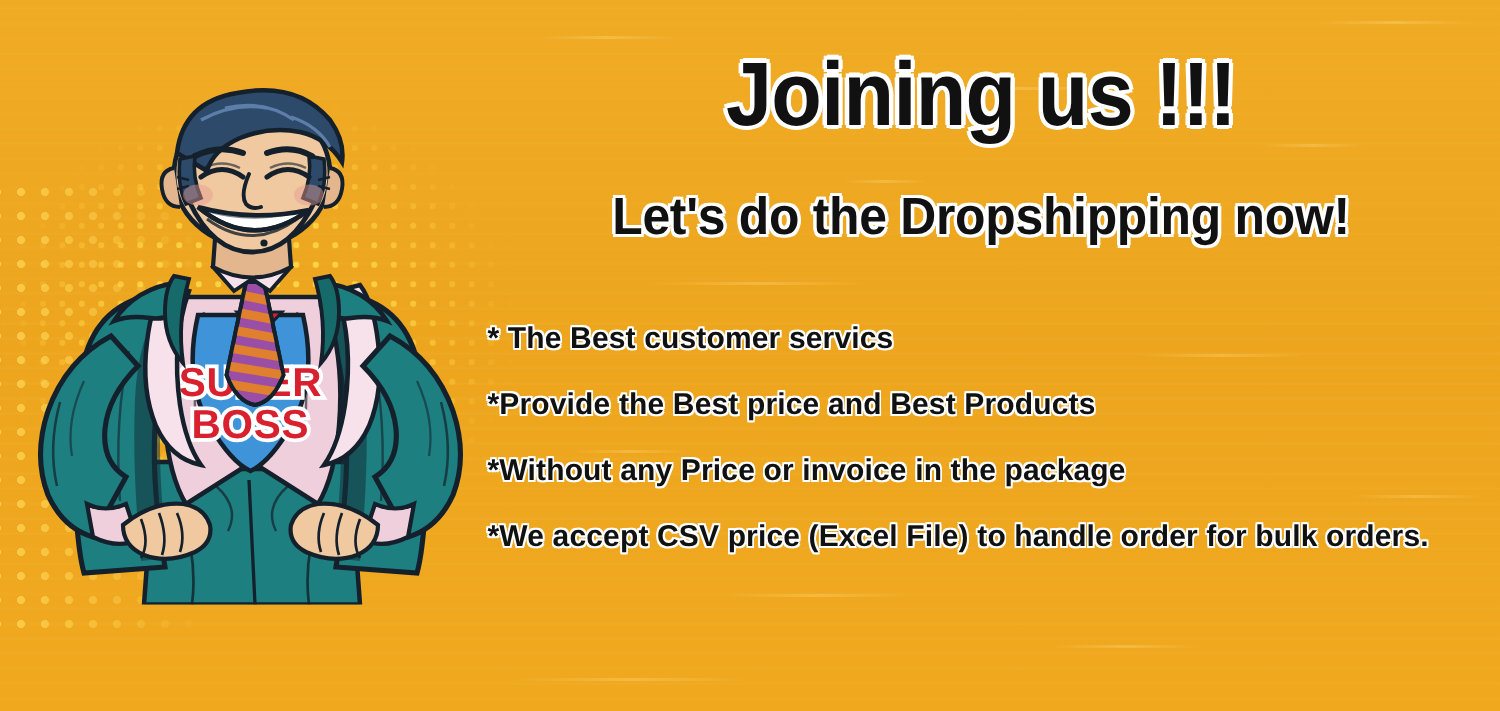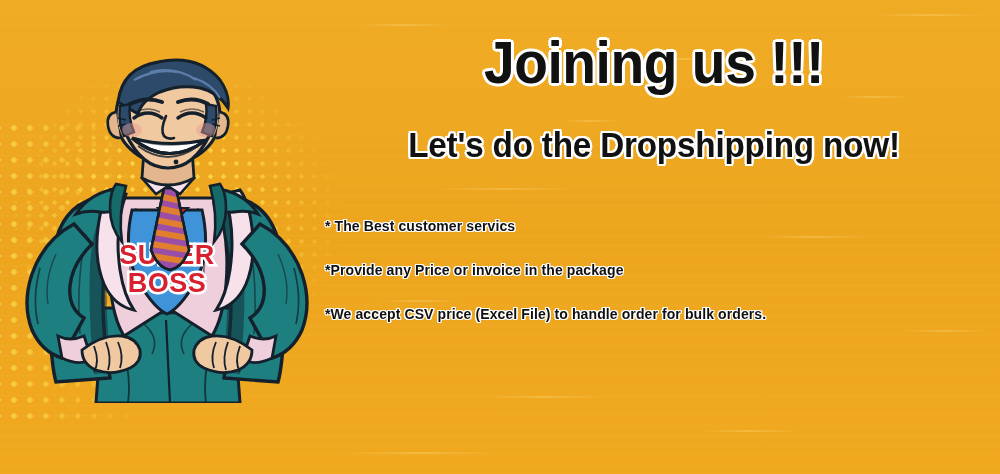--- a/index.html
+++ b/index.html
@@ -60,21 +60,21 @@
     color:#111111;letter-spacing:-0.2px;
     transform:scaleX(.95);transform-origin:50% 50%;
     white-space:nowrap;
     text-shadow:
       -1.8px 0 0 #fff, 1.8px 0 0 #fff, 0 -1.8px 0 #fff, 0 1.8px 0 #fff,
       -1.8px -1.8px 0 #fff, 1.8px -1.8px 0 #fff, -1.8px 1.8px 0 #fff, 1.8px 1.8px 0 #fff,
       -2.4px 0 0 #fff, 2.4px 0 0 #fff;
   }
   .bullets{position:absolute;top:214px;left:7px;width:672px;}
   .bullet{
-    font-size:14px;line-height:25px;font-weight:bold;color:#111111;
+    font-size:20px;line-height:25px;font-weight:bold;color:#111111;
     margin-bottom:19px;white-space:nowrap;letter-spacing:0.1px;
     text-shadow:
       -1.1px 0 0 #fff, 1.1px 0 0 #fff, 0 -1.1px 0 #fff, 0 1.1px 0 #fff,
       -1.1px -1.1px 0 #fff, 1.1px -1.1px 0 #fff, -1.1px 1.1px 0 #fff, 1.1px 1.1px 0 #fff;
   }
   .bullet:last-child{margin-bottom:0;}
 </style>
 </head>
 <body>
 
@@ -229,18 +229,19 @@
   </div>
 
   <div class="textcol">
 
     <div class="headline">Joining us !!!</div>
 
     <div class="subhead">Let's do the Dropshipping now!</div>
 
     <div class="bullets">
       <div class="bullet">* The Best customer servics</div>
-      <div class="bullet">*Provide any Price or invoice in the package</div>
+      <div class="bullet">*Provide the Best price and Best Products</div>
+      <div class="bullet">*Without any Price or invoice in the package</div>
       <div class="bullet">*We accept CSV price (Excel File) to handle order for bulk orders.</div>
     </div>
 
   </div>
 </div>
 
 </body></html>

